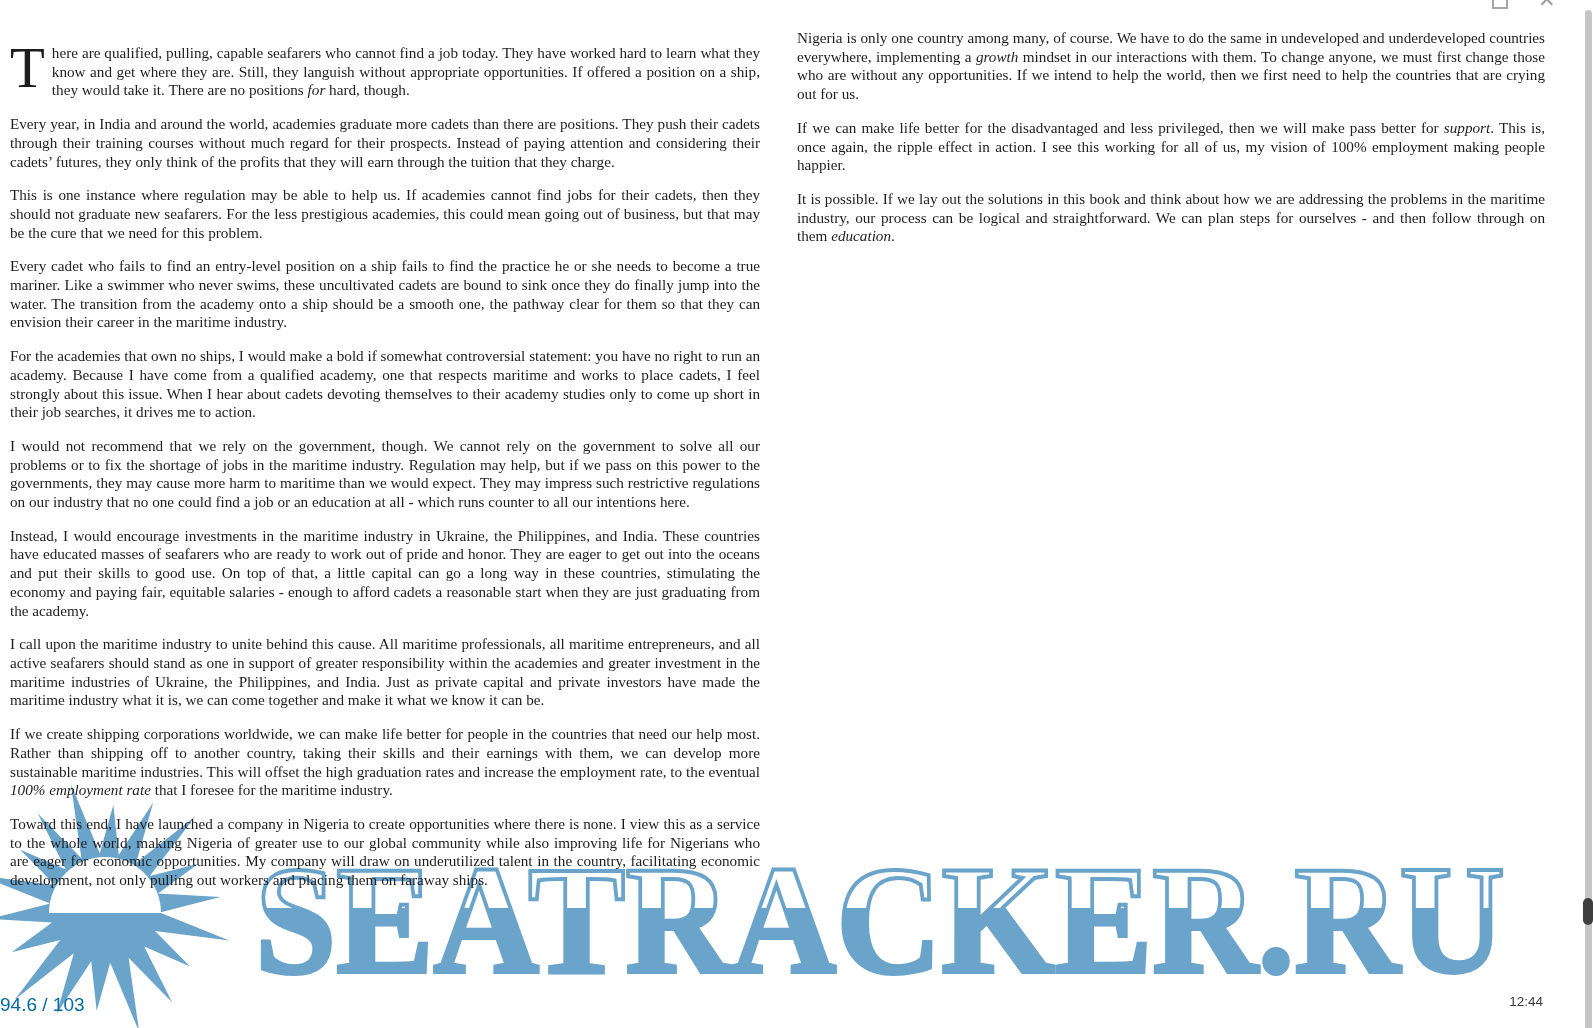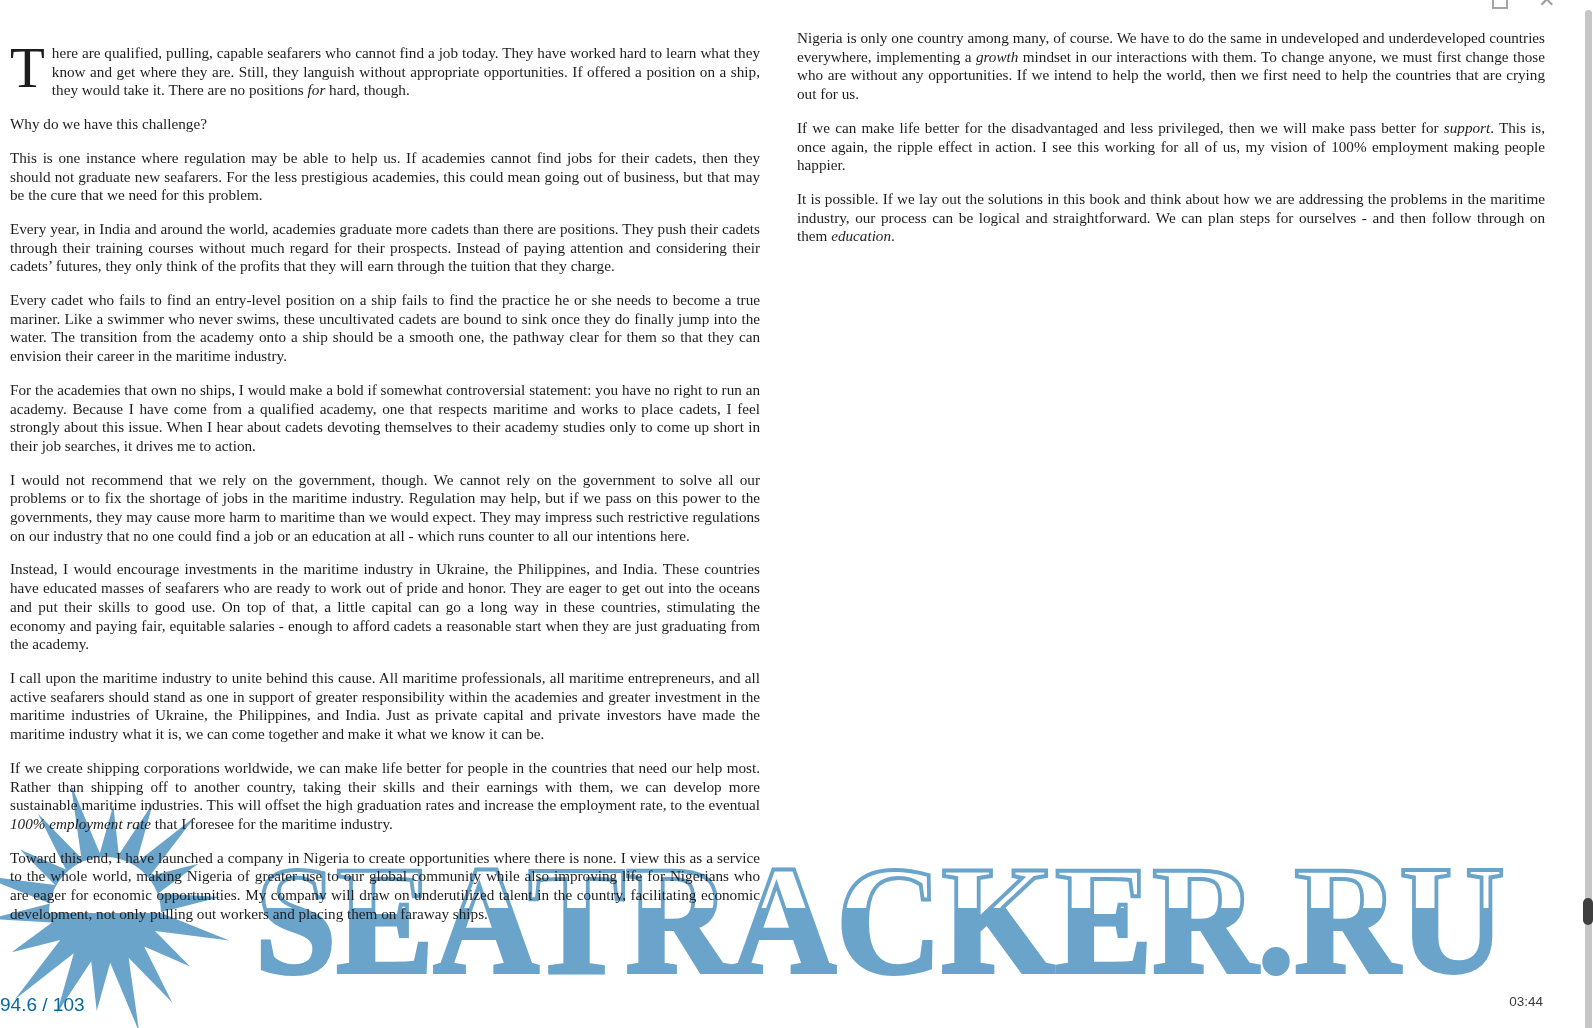--- a/index.html
+++ b/index.html
@@ -79,35 +79,34 @@
         </clipPath>
     </defs>
     <text x="15" y="127" font-size="155" font-weight="bold" font-family="Liberation Serif, DejaVu Serif, serif" textLength="1250" lengthAdjust="spacingAndGlyphs" fill="none" stroke-width="4" stroke="#6ba4cb">SEATRACKER.RU</text>
     <text x="15" y="127" font-size="155" font-weight="bold" font-family="Liberation Serif, DejaVu Serif, serif" textLength="1250" lengthAdjust="spacingAndGlyphs" clip-path="url(#wm-bottom)" fill="#6ba4cb">SEATRACKER.RU</text>
   </svg>
 </div>
 
 <main>
   <section id="col-left" class="column">
       <p><span class="dropcap">T</span><span>here are qualified, pulling, capable seafarers who cannot find a job today. They have worked hard to learn what they know and get where they are. Still, they languish without appropriate opportunities. If offered a position on a ship, they would take it. There are no positions </span><i>for</i><span> hard, though.</span></p>
-      <p><span>Why do we have this challenge?</span></p>
+      <p><span>Every year, in India and around the world, academies graduate more cadets than there are positions. They push their cadets through their training courses without much regard for their prospects. Instead of paying attention and considering their cadets’ futures, they only think of the profits that they will earn through the tuition that they charge.</span></p>
       <p><span>This is one instance where regulation may be able to help us. If academies cannot find jobs for their cadets, then they should not graduate new seafarers. For the less prestigious academies, this could mean going out of business, but that may be the cure that we need for this problem.</span></p>
-      <p><span>Every year, in India and around the world, academies graduate more cadets than there are positions. They push their cadets through their training courses without much regard for their prospects. Instead of paying attention and considering their cadets’ futures, they only think of the profits that they will earn through the tuition that they charge.</span></p>
       <p><span>Every cadet who fails to find an entry-level position on a ship fails to find the practice he or she needs to become a true mariner. Like a swimmer who never swims, these uncultivated cadets are bound to sink once they do finally jump into the water. The transition from the academy onto a ship should be a smooth one, the pathway clear for them so that they can envision their career in the maritime industry.</span></p>
       <p><span>For the academies that own no ships, I would make a bold if somewhat controversial statement: you have no right to run an academy. Because I have come from a qualified academy, one that respects maritime and works to place cadets, I feel strongly about this issue. When I hear about cadets devoting themselves to their academy studies only to come up short in their job searches, it drives me to action.</span></p>
       <p><span>I would not recommend that we rely on the government, though. We cannot rely on the government to solve all our problems or to fix the shortage of jobs in the maritime industry. Regulation may help, but if we pass on this power to the governments, they may cause more harm to maritime than we would expect. They may impress such restrictive regulations on our industry that no one could find a job or an education at all - which runs counter to all our intentions here.</span></p>
       <p><span>Instead, I would encourage investments in the maritime industry in Ukraine, the Philippines, and India. These countries have educated masses of seafarers who are ready to work out of pride and honor. They are eager to get out into the oceans and put their skills to good use. On top of that, a little capital can go a long way in these countries, stimulating the economy and paying fair, equitable salaries - enough to afford cadets a reasonable start when they are just graduating from the academy.</span></p>
       <p><span>I call upon the maritime industry to unite behind this cause. All maritime professionals, all maritime entrepreneurs, and all active seafarers should stand as one in support of greater responsibility within the academies and greater investment in the maritime industries of Ukraine, the Philippines, and India. Just as private capital and private investors have made the maritime industry what it is, we can come together and make it what we know it can be.</span></p>
       <p><span>If we create shipping corporations worldwide, we can make life better for people in the countries that need our help most. Rather than shipping off to another country, taking their skills and their earnings with them, we can develop more sustainable maritime industries. This will offset the high graduation rates and increase the employment rate, to the eventual </span><i>100% employment rate</i><span> that I foresee for the maritime industry.</span></p>
       <p><span>Toward this end, I have launched a company in Nigeria to create opportunities where there is none. I view this as a service to the whole world, making Nigeria of greater use to our global community while also improving life for Nigerians who are eager for economic opportunities. My company will draw on underutilized talent in the country, facilitating economic development, not only pulling out workers and placing them on faraway ships.</span></p>
     </section>
   <section id="col-right" class="column">
       <p><span>Nigeria is only one country among many, of course. We have to do the same in undeveloped and underdeveloped countries everywhere, implementing a </span><i>growth</i><span> mindset in our interactions with them. To change anyone, we must first change those who are without any opportunities. If we intend to help the world, then we first need to help the countries that are crying out for us.</span></p>
       <p><span>If we can make life better for the disadvantaged and less privileged, then we will make pass better for </span><i>support</i><span>. This is, once again, the ripple effect in action. I see this working for all of us, my vision of 100% employment making people happier.</span></p>
       <p><span>It is possible. If we lay out the solutions in this book and think about how we are addressing the problems in the maritime industry, our process can be logical and straightforward. We can plan steps for ourselves - and then follow through on them </span><i>education</i><span>.</span></p>
     </section>
 </main>
 
 <div class="page-pos">94.6 / 103</div>
-<div class="clock">03:44</div>
+<div class="clock">12:44</div>
 
 <div class="scroll-track"></div>
 <div class="scroll-thumb"></div>
 
 </body></html>

